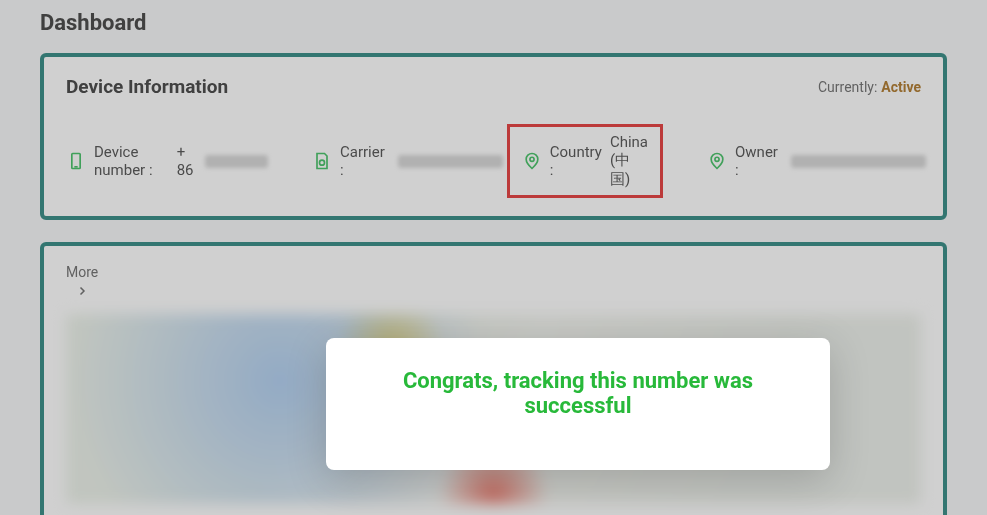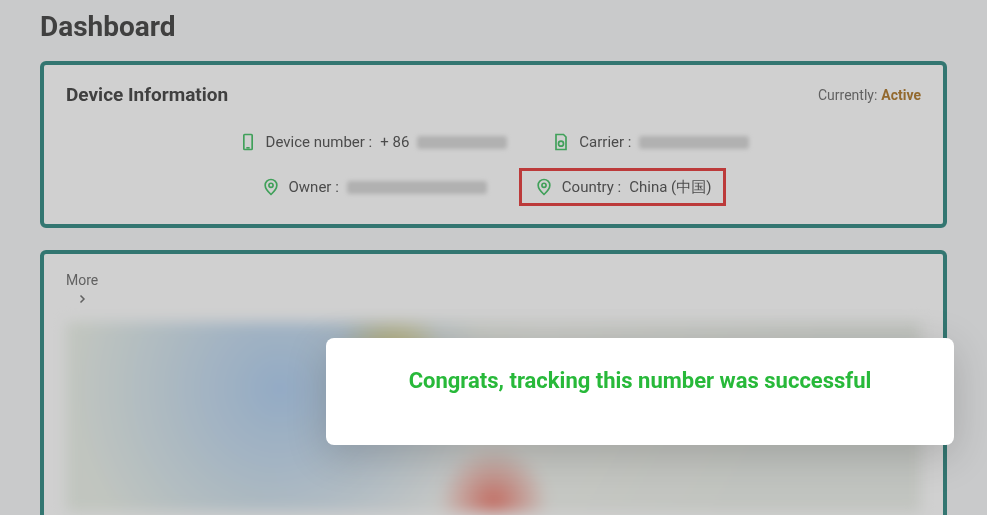--- a/index.html
+++ b/index.html
@@ -17,21 +17,21 @@
     background: rgba(120,120,120,0.35);
     z-index: 2;
     pointer-events: none;
   }
   .page {
     padding: 10px 40px;
     position: relative;
     z-index: 1;
   }
   h1.dash-title {
-    font-size: 28px;
+    font-size: 22px;
     font-weight: 700;
     color: #222;
     margin-bottom: 18px;
   }
   .card {
     background: #fff;
     border: 4px solid #0f766e;
     border-radius: 6px;
     padding: 18px 22px;
     margin-bottom: 22px;
@@ -49,21 +49,21 @@
   }
   .status-label {
     font-size: 14px;
     color: #555;
   }
   .status-value {
     font-size: 14px;
     font-weight: 700;
     color: #a16207;
   }
-  .info-rows { display: flex; flex-direction: column; gap: 16px; align-items: center; }
+  .info-rows { display: flex; flex-direction: row; gap: 16px; align-items: center; }
   .info-row { display: flex; gap: 44px; align-items: center; }
   .info-item { display: flex; align-items: center; gap: 8px; font-size: 15px; color: #333; }
   .info-item .icon { flex: 0 0 auto; display:flex; }
   .info-item .redacted {
     display:inline-block;
     height: 13px;
     border-radius: 3px;
     background: #cfcfcf;
     filter: blur(2px);
   }
@@ -91,21 +91,21 @@
       linear-gradient(120deg, #e8efe5 30%, #f2f4ee 50%, #e9ede6 80%);
     filter: blur(7px);
   }
   .loc-card .card-header { margin-bottom: 14px; }
   
   .modal {
     position: absolute;
     z-index: 3;
     left: 326px;
     top: 338px;
-    width: 628px;
+    width: 504px;
     background: #fff;
     border-radius: 8px;
     box-shadow: 0 10px 40px rgba(0,0,0,0.18);
     padding: 30px 32px 34px;
     text-align: center;
   }
   .modal-title {
     color: #28b93a;
     font-size: 22px;
     font-weight: 700;
@@ -150,39 +150,39 @@
             <svg class="ic" viewBox="0 0 24 24" fill="none" stroke="#23b64a" stroke-width="2">
                 <path d="M6 3h9l3 3v15H6z"></path>
                 <circle cx="12" cy="14" r="3"></circle>
               </svg>
           </span>
           <span>Carrier :</span>
           <span class="redacted" style="width:110px"></span>
         </div>
       </div>
       <div class="info-row">
-        <div class="info-item">
+        <div class="info-item red-box">
           <span class="icon">
             <svg class="ic" viewBox="0 0 24 24" fill="none" stroke="#23b64a" stroke-width="2">
                 <path d="M12 21s-7-6.2-7-11a7 7 0 0 1 14 0c0 4.8-7 11-7 11z"></path>
                 <circle cx="12" cy="10" r="2.5"></circle>
               </svg>
           </span>
+          <span>Country :</span>
+          <span>China (中国)</span>
+        </div>
+        <div class="info-item">
+          <span class="icon">
+            <svg class="ic" viewBox="0 0 24 24" fill="none" stroke="#23b64a" stroke-width="2">
+                <path d="M12 21s-7-6.2-7-11a7 7 0 0 1 14 0c0 4.8-7 11-7 11z"></path>
+                <circle cx="12" cy="10" r="2.5"></circle>
+              </svg>
+          </span>
           <span>Owner :</span>
           <span class="redacted" style="width:140px"></span>
-        </div>
-        <div class="info-item red-box">
-          <span class="icon">
-            <svg class="ic" viewBox="0 0 24 24" fill="none" stroke="#23b64a" stroke-width="2">
-                <path d="M12 21s-7-6.2-7-11a7 7 0 0 1 14 0c0 4.8-7 11-7 11z"></path>
-                <circle cx="12" cy="10" r="2.5"></circle>
-              </svg>
-          </span>
-          <span>Country :</span>
-          <span>China (中国)</span>
         </div>
       </div>
     </div>
   </div>
 
   <div class="card loc-card">
     <div class="card-header">
       <div class="more-link">
         <span>More</span>
         <span>

